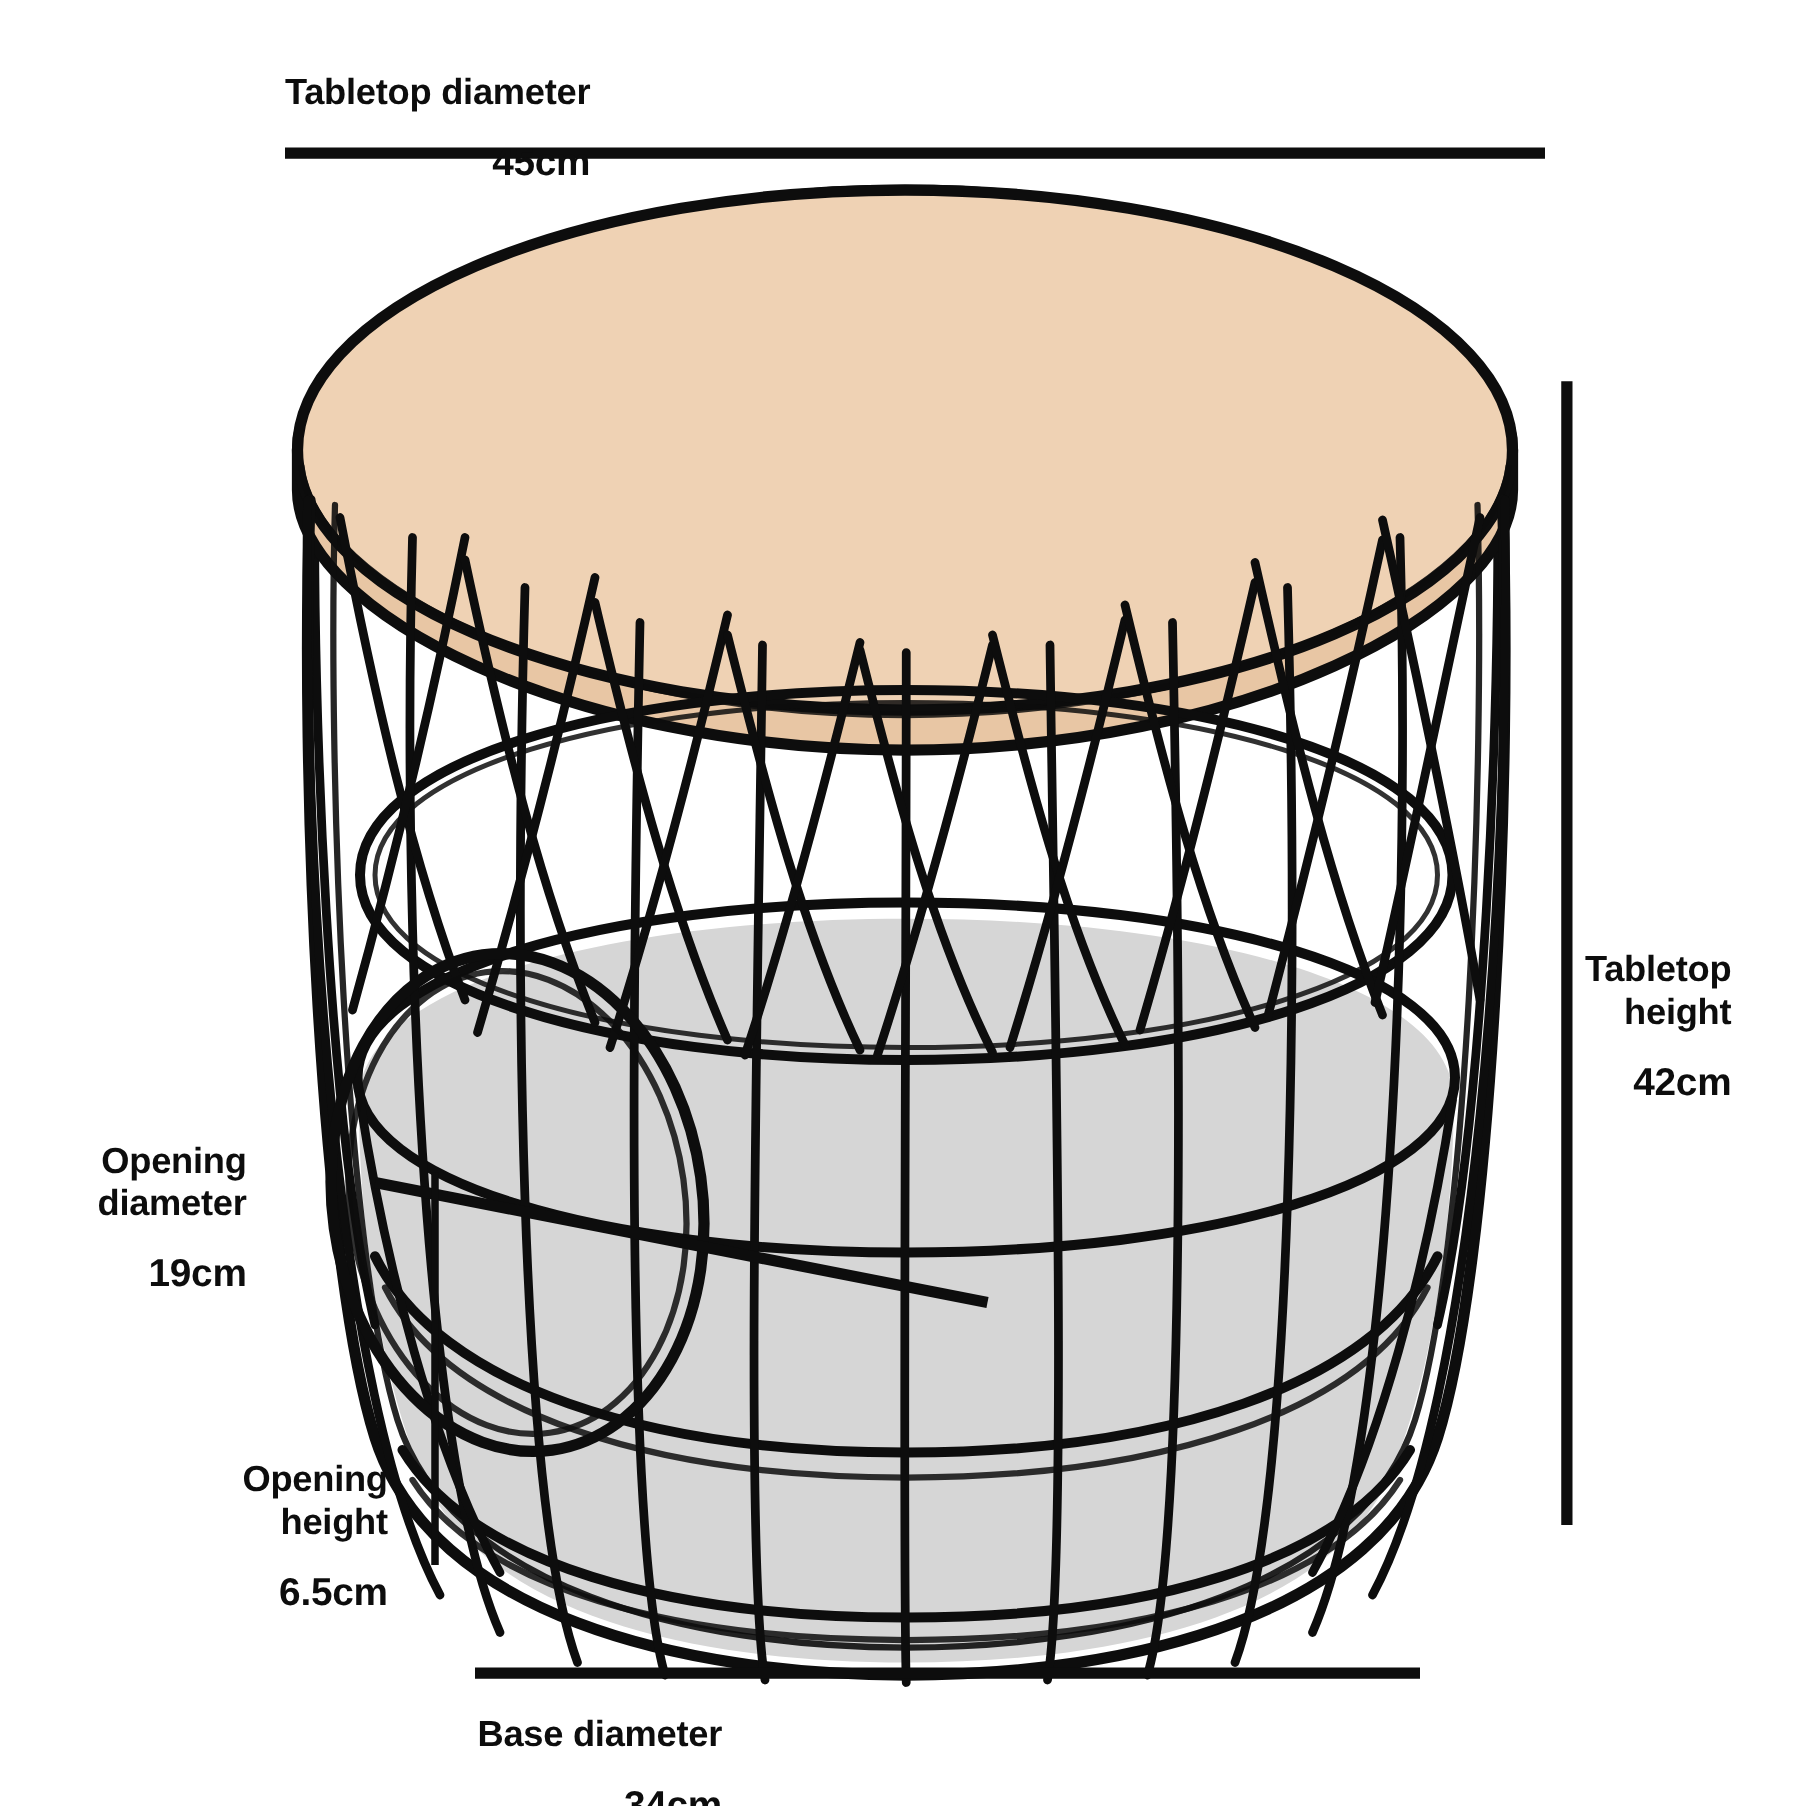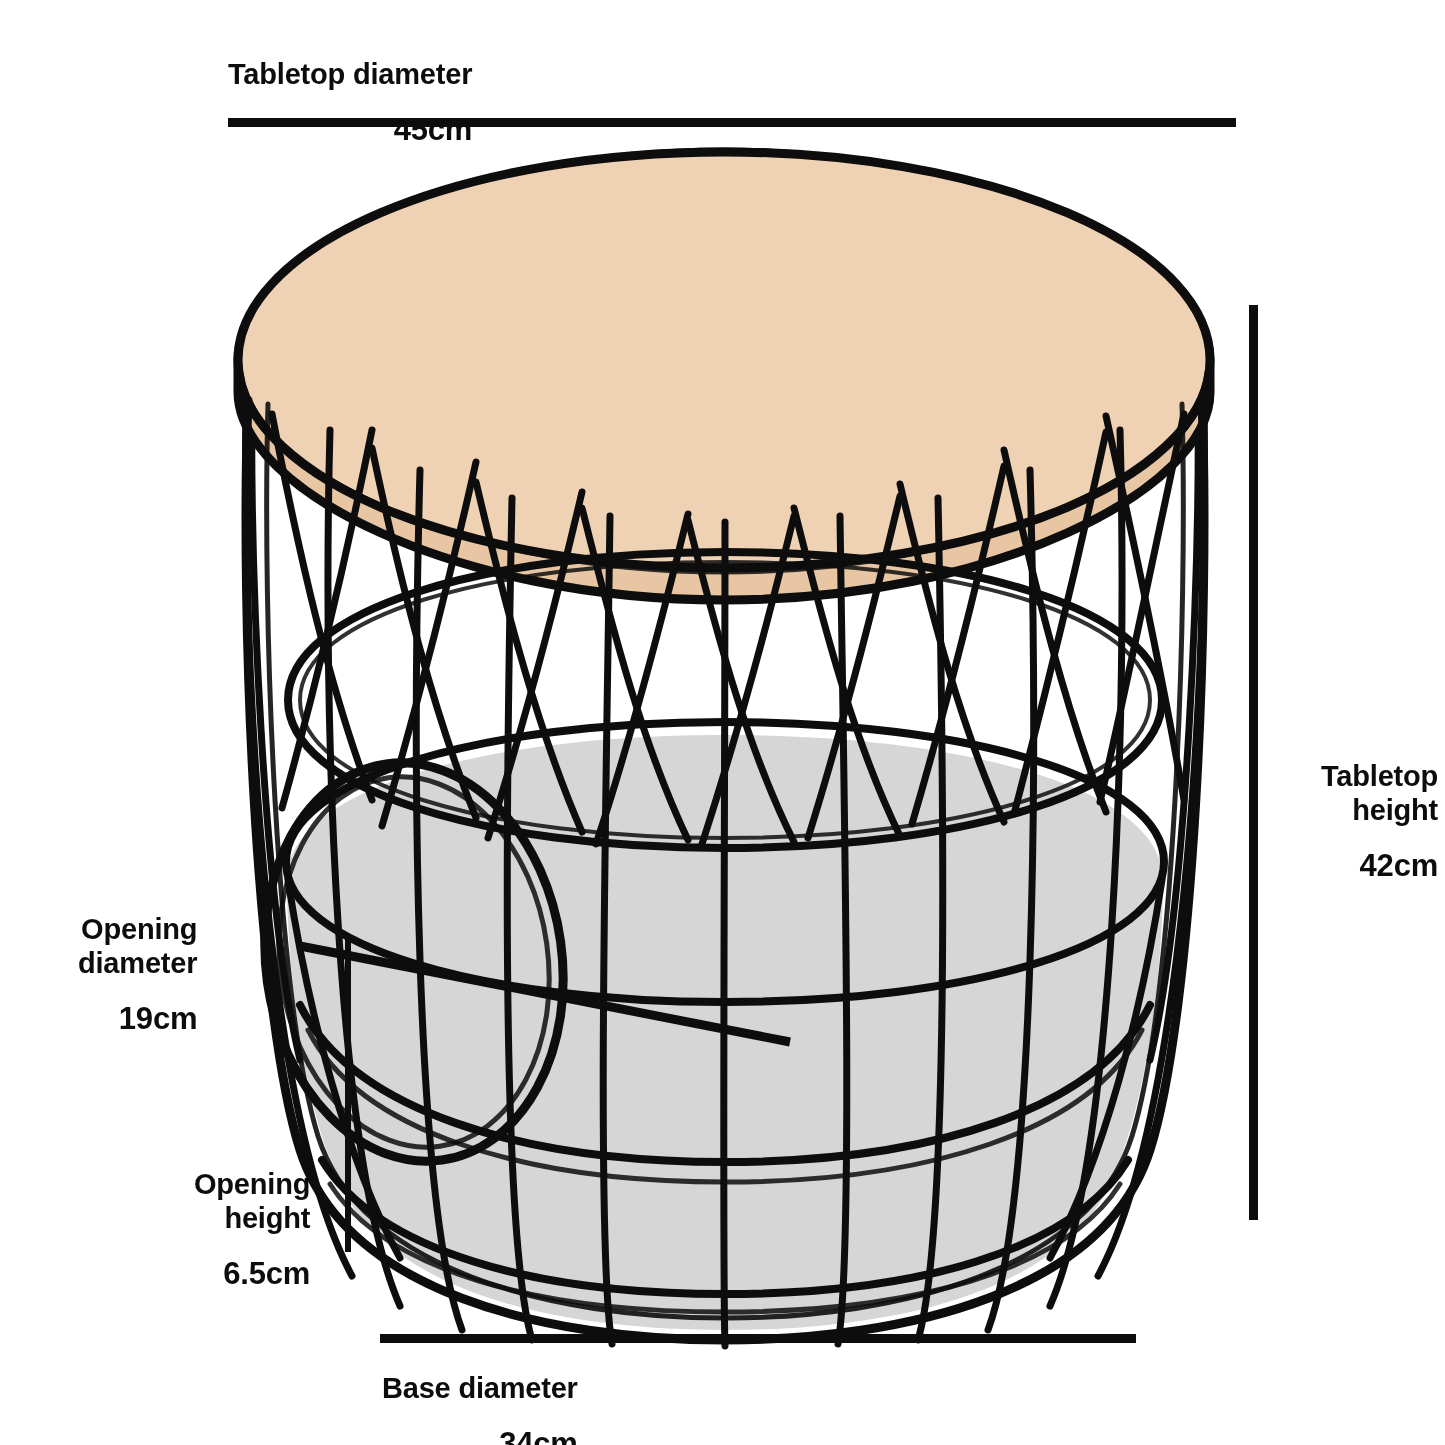--- a/index.html
+++ b/index.html
@@ -37,21 +37,21 @@
   }
   .rule {
     position: absolute;
     background: #0d0d0d;
   }
   .rule-h { height: 9px; }
   .rule-v { width: 9px; }
 
   
   #label-tabletop-diameter { left: 228px; top: 38px; }
-  #label-tabletop-height   { left: 1321px; top: 740px; }
+  #label-tabletop-height   { left: 1268px; top: 740px; }
   #label-opening-diameter  { left: 78px;  top: 893px; }
   #label-opening-height    { left: 194px; top: 1148px; }
   #label-base-diameter     { left: 382px; top: 1352px; }
 
   
   #rule-tabletop-diameter { left: 228px; top: 118px; width: 1008px; }
   #rule-base-diameter     { left: 380px; top: 1334px; width: 756px; }
   #rule-tabletop-height   { left: 1249px; top: 305px; height: 915px; }
   #rule-opening-height    { left: 345px; top: 938px; width: 6px; height: 314px; }
 

